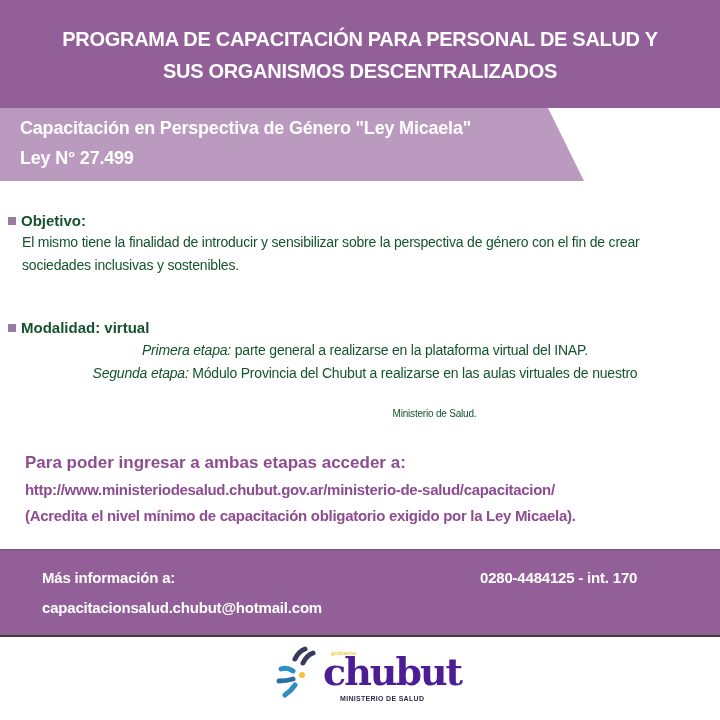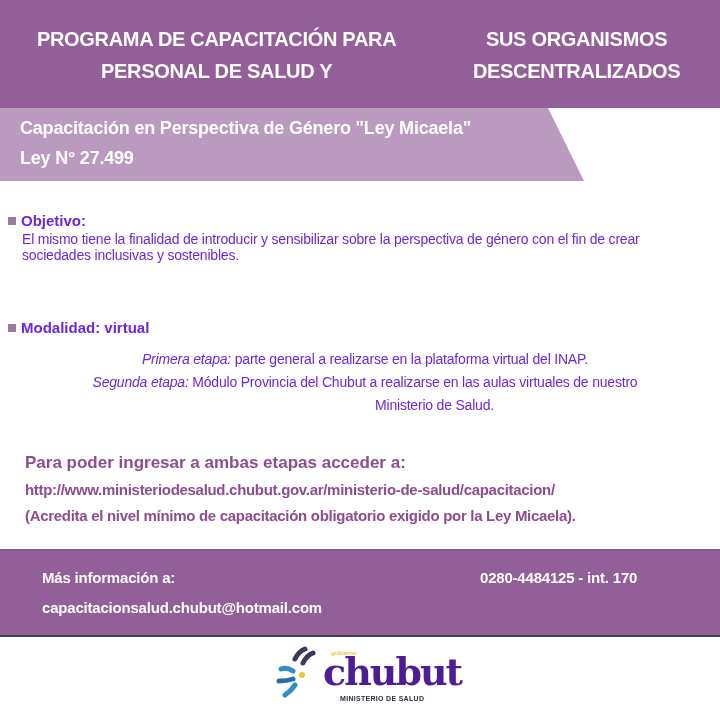--- a/index.html
+++ b/index.html
@@ -2,53 +2,53 @@
 <html><head>
   <meta charset="utf-8">
   <style>
     * { margin: 0; padding: 0; box-sizing: border-box; }
     html, body { width: 720px; height: 720px; background: #ffffff; overflow: hidden; }
     body { font-family: "Liberation Sans", sans-serif; position: relative; }
 
     .top-header {
       position: absolute; left: 0; top: 0; width: 720px; height: 108px;
       background: #935f98;
-      display: flex; flex-direction: row; align-items: center; justify-content: center;
+      display: flex; flex-direction: column; align-items: center; justify-content: center;
       padding-top: 2px;
     }
     .top-header .line {
       color: #ffffff; font-weight: bold; font-size: 20px; line-height: 32px;
       letter-spacing: -0.3px; text-align: center;
     }
 
     .sub-banner {
       position: absolute; left: 0; top: 108px; width: 584px; height: 89px;
       background: #bb9abf;
       clip-path: polygon(0 0, 548px 0, 584px 73px, 0 73px);
     }
     .sub-banner .line {
       position: absolute; left: 20px; color: #ffffff; font-weight: bold;
       font-size: 18px; letter-spacing: -0.2px;
     }
     .sub-banner .l1 { top: 10px; }
     .sub-banner .l2 { top: 40px; }
 
-    .section { position: absolute; left: 8px; width: 700px; color: #6d28d9; }
+    .section { position: absolute; left: 8px; width: 700px; color: #14532d; }
     .bullet-head { display: flex; align-items: center; font-weight: bold; font-size: 15px; }
     .bullet-square {
       width: 8px; height: 8px; background: #9a7aa0; margin-right: 5px; display: inline-block;
     }
-    .body-text { font-size: 14px; line-height: 16px; margin-left: 14px; letter-spacing: -0.2px; }
+    .body-text { font-size: 14px; line-height: 23px; margin-left: 14px; letter-spacing: -0.2px; }
     .objective { top: 212px; }
     .objective .body-text { margin-top: 2px; }
 
     .modality { top: 319px; text-align: center; }
     .stage-line { font-size: 14px; line-height: 23px; margin-left: 14px; letter-spacing: -0.2px; }
     .stage-line em { font-style: italic; }
-    .stage-indent { margin-left: 153px; font-size: 14px; line-height: 23px; letter-spacing: -0.2px; }
+    .stage-indent { margin-left: 153px; font-size: 10px; line-height: 23px; letter-spacing: -0.2px; margin-top: 17px; }
 
     .access { position: absolute; left: 25px; top: 449px; width: 680px; color: #8e4c91; font-weight: bold; }
     .access .l1 { font-size: 17px; line-height: 28px; }
     .access .l2, .access .l3 { font-size: 15px; line-height: 26px; letter-spacing: -0.3px; }
 
     .footer-bar {
       position: absolute; left: 0; top: 549px; width: 720px; height: 88px;
       background: #935f98; border-top: 2px solid #86558b; border-bottom: 2px solid #404040;
     }
     .footer-bar .cell {
@@ -92,21 +92,21 @@
     <span>Objetivo:</span>
   </div>
   <div class="body-text">El mismo tiene la finalidad de introducir y sensibilizar sobre la perspectiva de género con el fin de crear sociedades inclusivas y sostenibles.</div>
 </div>
 
 <div class="section modality">
   <div class="bullet-head">
     <span class="bullet-square"></span>
     <span>Modalidad: virtual</span>
   </div>
-  <div class="stage-line" style="margin-top:12px;">
+  <div class="stage-line" style="margin-top:3px;">
     <em>Primera etapa:</em><span> parte general a realizarse en la plataforma virtual del INAP.</span>
   </div>
   <div class="stage-line">
     <em>Segunda etapa:</em><span> Módulo Provincia del Chubut a realizarse en las aulas virtuales de nuestro</span>
   </div>
   <div class="stage-indent">Ministerio de Salud.</div>
 </div>
 
 <div class="access">
   <div class="l1">Para poder ingresar a ambas etapas acceder a:</div>

